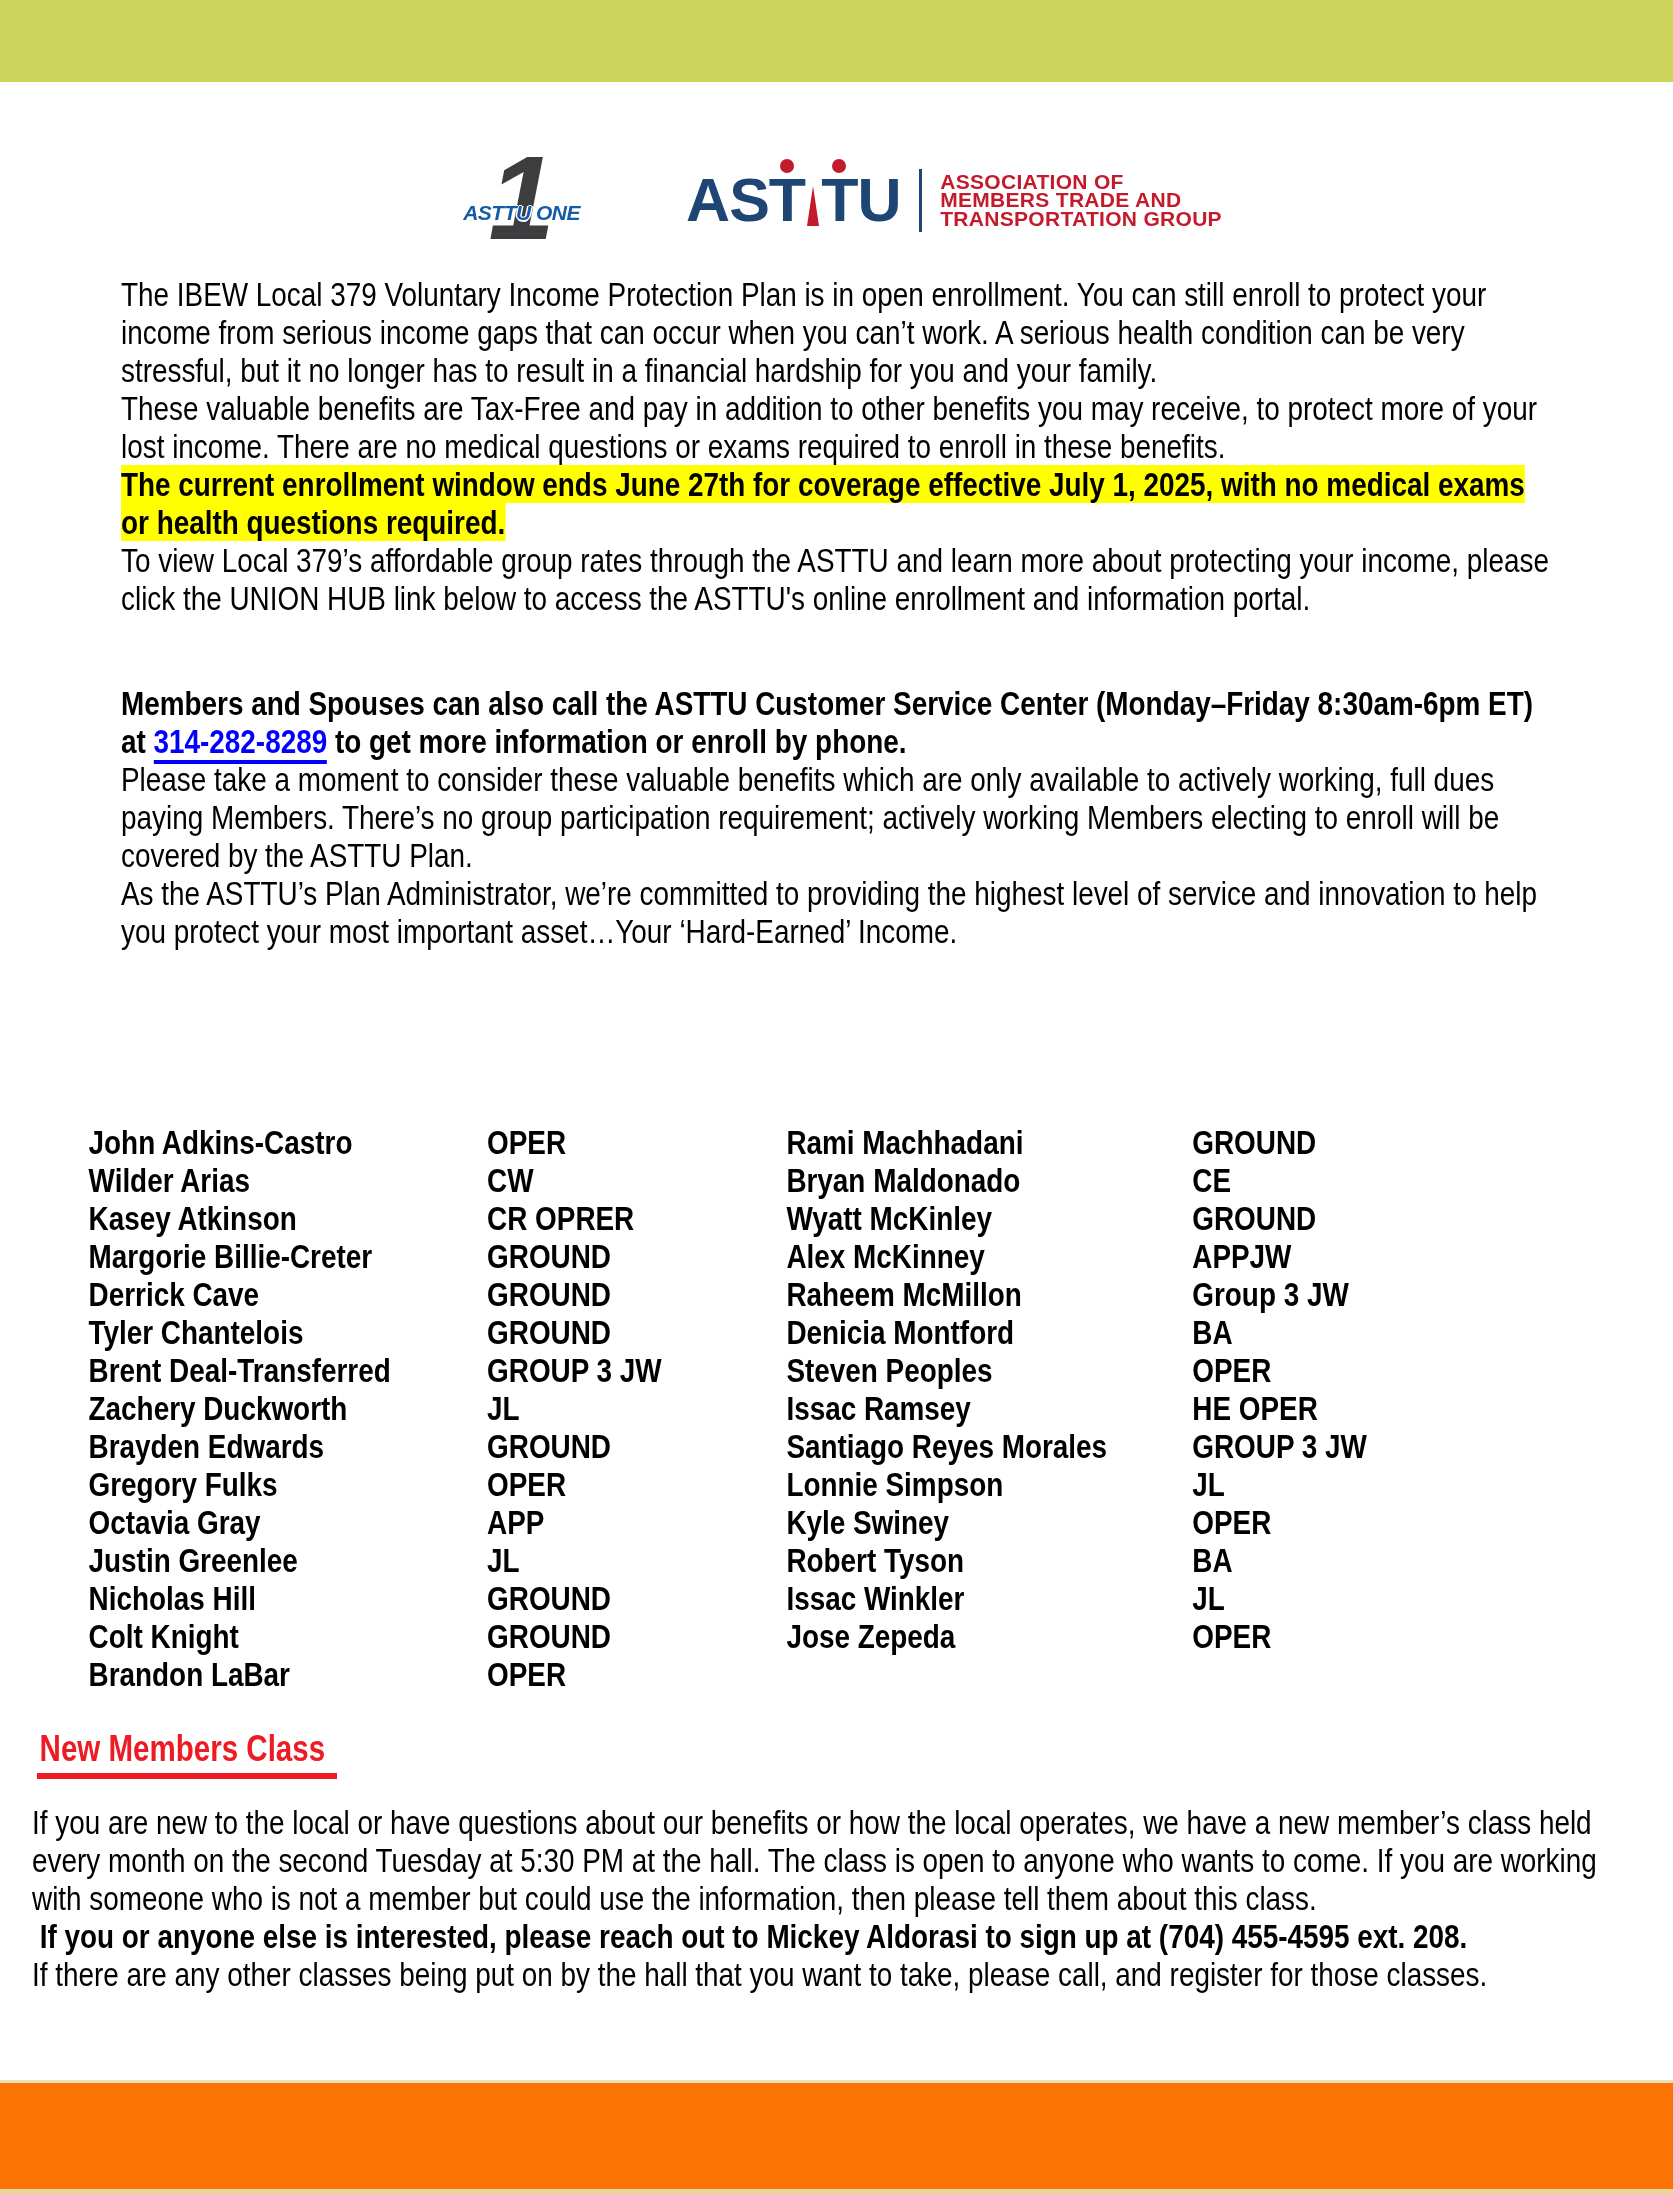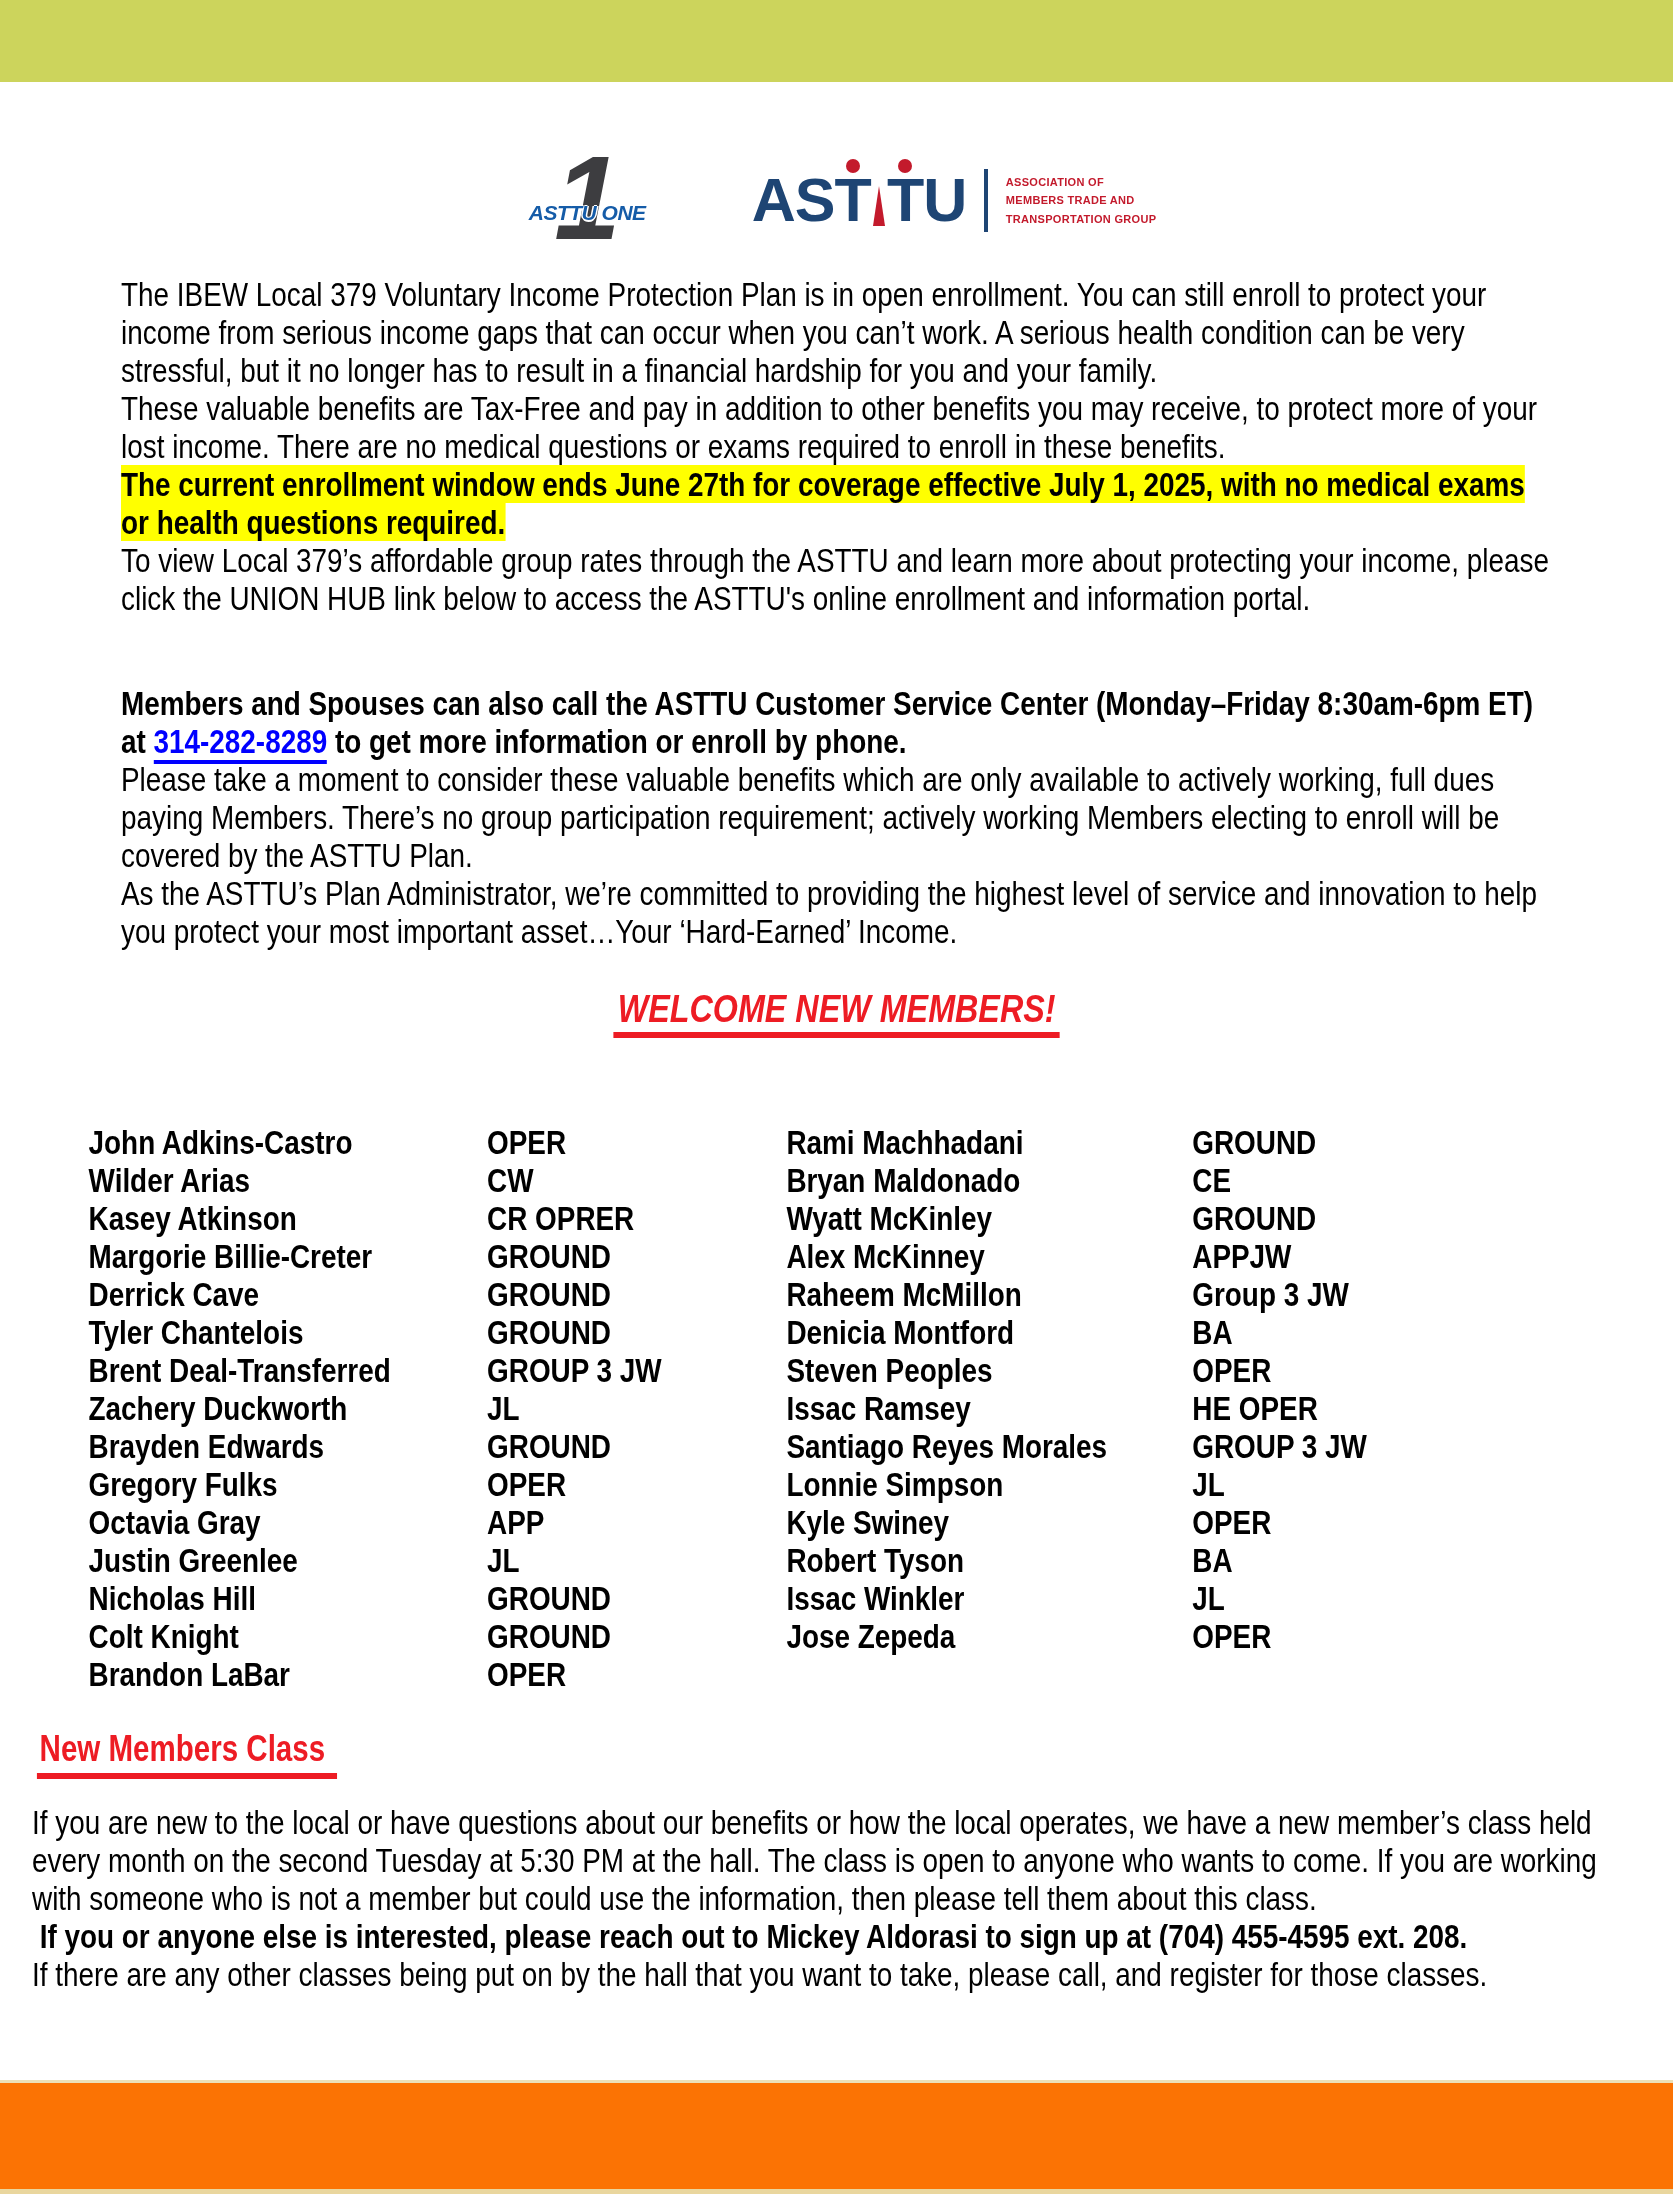--- a/index.html
+++ b/index.html
@@ -23,21 +23,21 @@
   .asttu-logo{display:flex;align-items:center;gap:18px;flex:0 0 auto;}
   .asttu-acronym{display:flex;align-items:flex-end;color:#1e4574;font-weight:bold;
                  font-size:61px;line-height:53px;letter-spacing:-1px;}
   .asttu-t{position:relative;}
   .asttu-t .dot{position:absolute;top:-15.4px;left:50%;transform:translateX(-50%);
                 width:14px;height:14px;border-radius:50%;background:#c31a2c;}
   .asttu-tower{width:0;height:0;border-left:6.7px solid transparent;border-right:6.7px solid transparent;
                border-bottom:40px solid #c31a2c;margin:0 2.1px 1px;align-self:flex-end;}
   .asttu-divider{width:3.6px;height:63px;background:#1e4574;}
   .asttu-tagline{display:flex;flex-direction:column;justify-content:center;
-                 color:#c31a2c;font-weight:bold;font-size:11px;line-height:18.5px;letter-spacing:0.3px;}
+                 color:#c31a2c;font-weight:bold;font-size:21px;line-height:18.5px;letter-spacing:0.3px;}
 
   
   .narrow{transform:scaleX(0.82);transform-origin:0 0;}
 
   
   .main-text{position:absolute;top:275px;left:121px;width:1430px;}
   .main-text .narrow{width:1743px;}
   .main-text p{margin:0;font-size:34px;line-height:38px;}
   .p-gap{margin-top:67px !important;}
   .hl{background:#ffff00;font-weight:bold;}
@@ -107,21 +107,20 @@
       <p>These valuable benefits are Tax-Free and pay in addition to other benefits you may receive, to protect more of your lost income. There are no medical questions or exams required to enroll in these benefits.</p>
       <p><span class="hl">The current enrollment window ends June 27th for coverage effective July 1, 2025, with no medical exams or health questions required.</span></p>
       <p>To view Local 379’s affordable group rates through the ASTTU and learn more about protecting your income, please click the UNION HUB link below to access the ASTTU's online enrollment and information portal.</p>
       <p class="p-gap"><span class="bold">Members and Spouses can also call the ASTTU Customer Service Center (Monday–Friday 8:30am-6pm ET) at </span><a class="phone" href="#">314-282-8289</a><span class="bold"> to get more information or enroll by phone.</span></p>
       <p>Please take a moment to consider these valuable benefits which are only available to actively working, full dues paying Members. There’s no group participation requirement; actively working Members electing to enroll will be covered by the ASTTU Plan.</p>
       <p>As the ASTTU’s Plan Administrator, we’re committed to providing the highest level of service and innovation to help you protect your most important asset…Your ‘Hard-Earned’ Income.</p>
     </div>
   </div>
 
   <div class="welcome">
-    <div><span class="wline">WELCOME NEW MEMBERS!</span></div>
   </div>
 
   <div class="members">
     <div class="narrow mwrap">
       <div class="mcol left">
 
           <div class="mrow">
             <span class="mname">John Adkins-Castro</span>
             <span class="mclass">OPER</span>
           </div>

